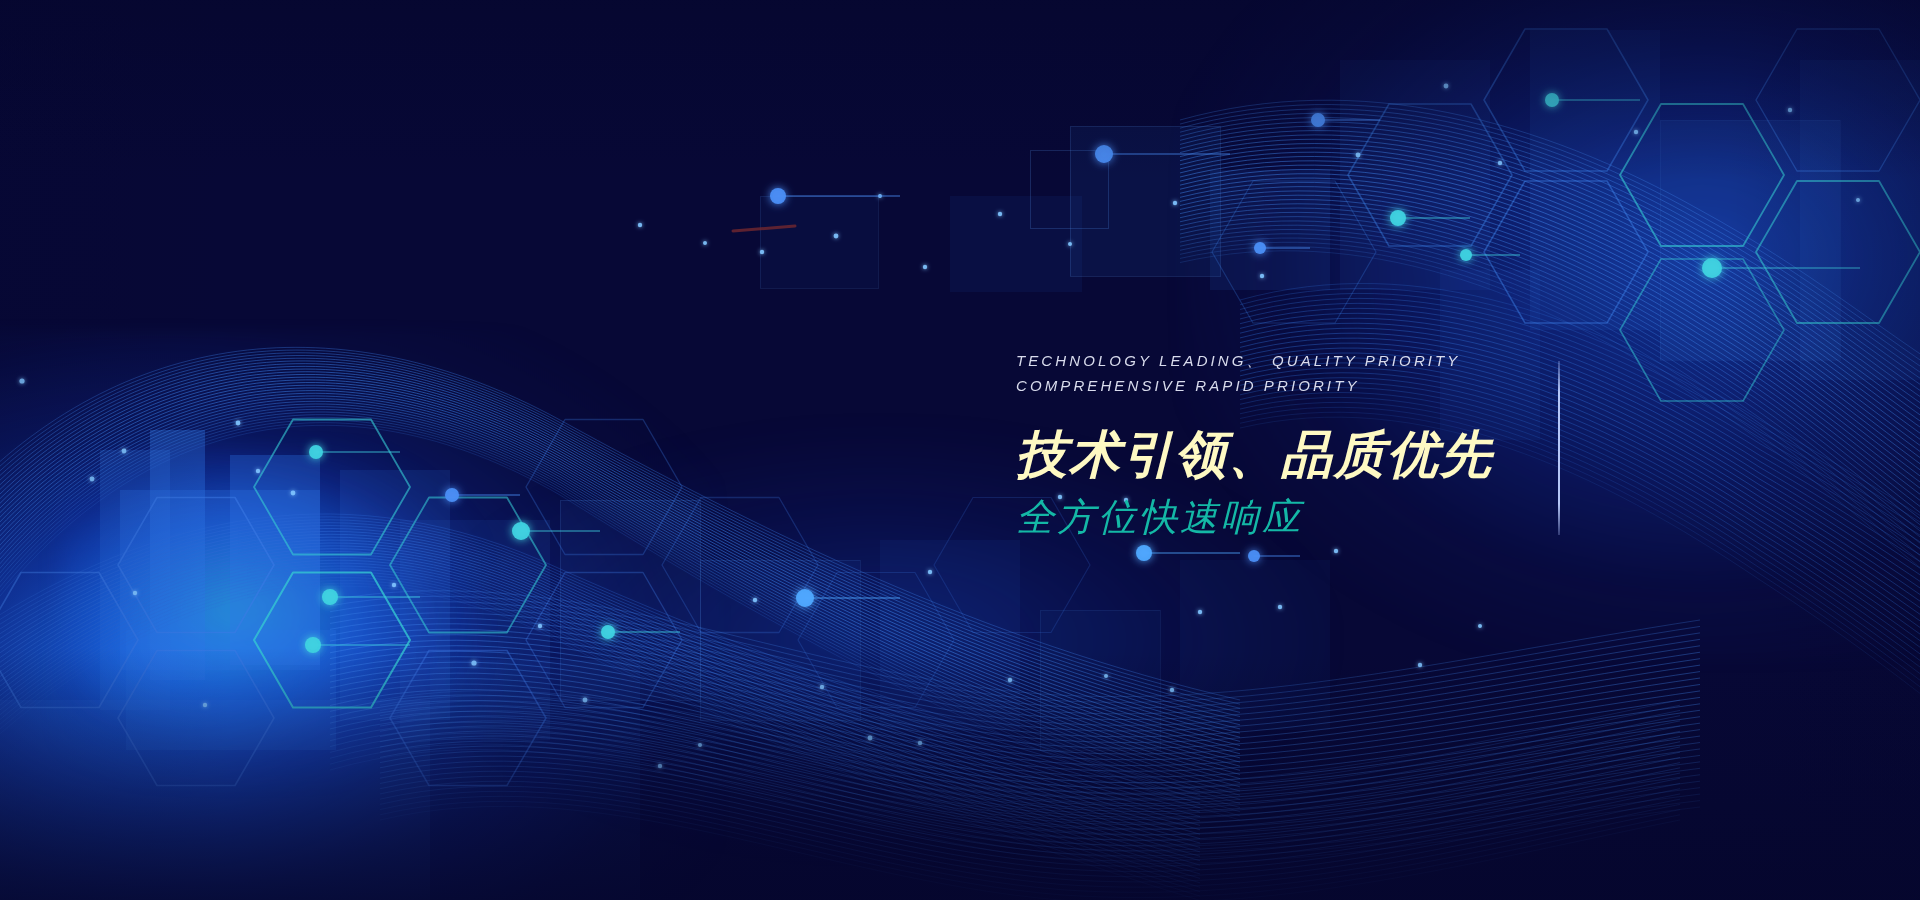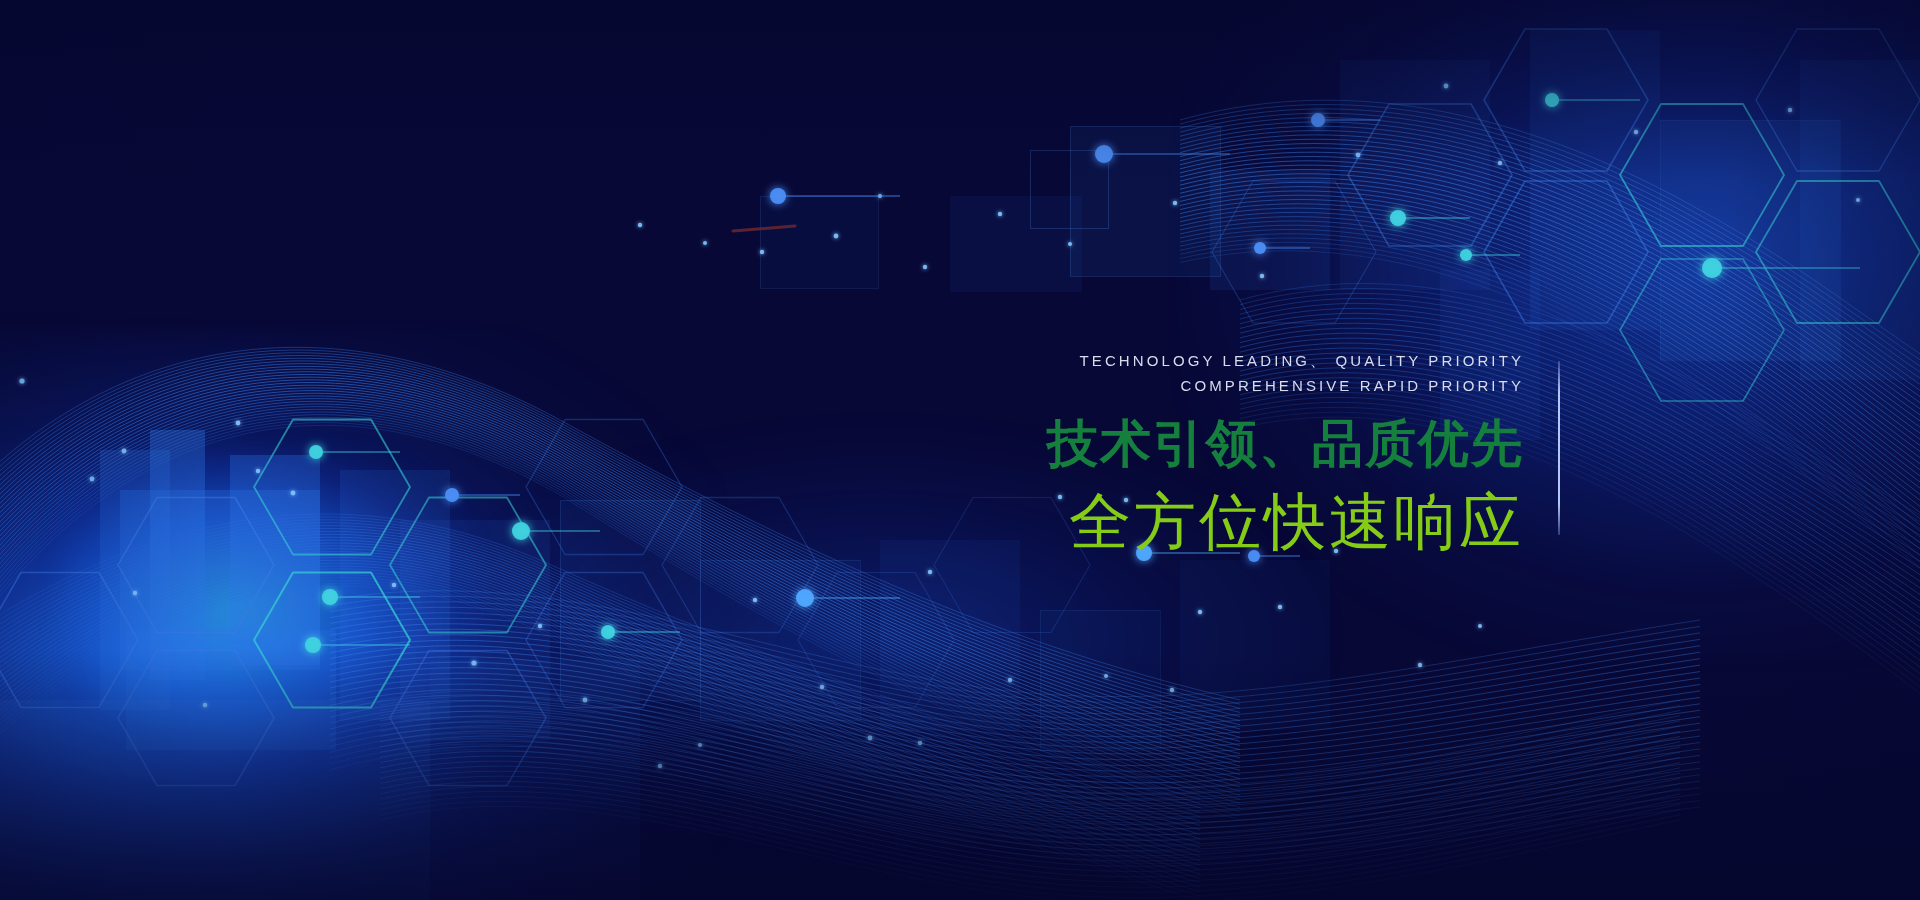--- a/index.html
+++ b/index.html
@@ -89,46 +89,46 @@
       linear-gradient(to bottom, rgba(5,6,44,0.55) 0%, rgba(5,6,44,0) 20%, rgba(5,6,44,0) 72%, rgba(5,6,44,0.80) 100%),
       linear-gradient(to right, rgba(5,6,44,0.15) 0%, rgba(5,6,44,0) 12%, rgba(5,6,44,0) 90%, rgba(5,6,44,0.20) 100%);
   }
 
   
   #headline-block {
     position: absolute;
     left: 1016px;
     top: 348px;
     width: 508px;
-    text-align: right;
+    font-style: italic;
   }
   .eng-line {
     color: #d9dced;
     font-size: 15px;
     letter-spacing: 3.1px;
     line-height: 25px;
     white-space: nowrap;
     font-weight: 400;
   }
   #cn-line-1 {
-    color: #15803d;
+    color: #fef9c3;
     font-size: 51px;
     font-weight: 700;
     letter-spacing: 2px;
     line-height: 62px;
-    margin-top: 15px;
+    margin-top: 26px;
     white-space: nowrap;
   }
   #cn-line-2 {
-    color: #84cc16;
-    font-size: 62px;
+    color: #14b8a6;
+    font-size: 38px;
     font-weight: 400;
     letter-spacing: 3px;
     line-height: 58px;
-    margin-top: 18px;
+    margin-top: 2px;
     white-space: nowrap;
   }
   #headline-divider {
     position: absolute;
     left: 1558px;
     top: 361px;
     width: 2px;
     height: 174px;
     background: linear-gradient(to bottom, rgba(175,195,255,0.25), rgba(190,208,255,0.95) 18%, rgba(190,208,255,0.95) 82%, rgba(175,195,255,0.25));
   }

